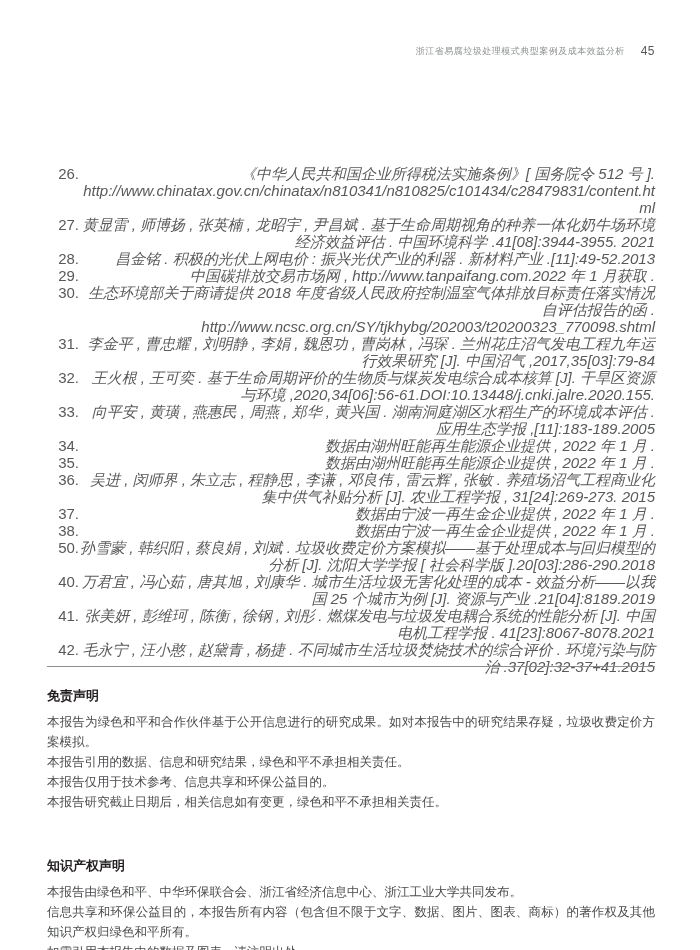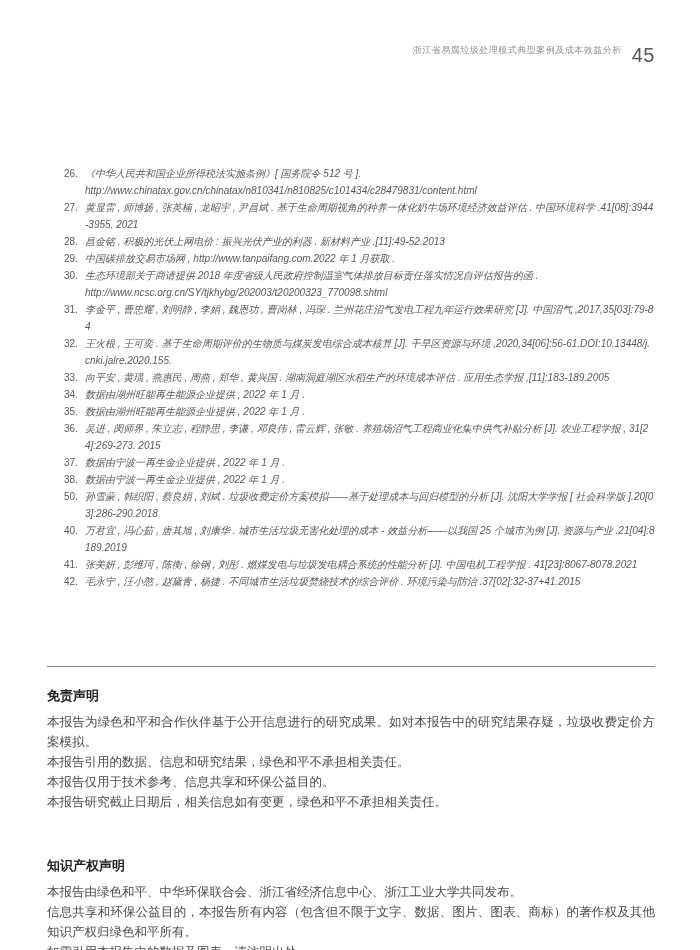--- a/index.html
+++ b/index.html
@@ -6,32 +6,32 @@
   .page{
     position:relative;
     width:700px;height:950px;
     background:#ffffff;
     font-family:"Liberation Sans","DejaVu Sans",sans-serif;
     overflow:hidden;
   }
   
   .header{
     position:absolute;top:44px;right:45px;
-    display:flex;align-items:flex-start;gap:10px;
+    display:flex;align-items:flex-end;gap:16px;
   }
   .header-title{
     font-size:9px;color:#8e9092;letter-spacing:.5px;
   }
   .page-num{
-    font-size:20px;color:#57585a;letter-spacing:.5px;
+    font-size:12px;color:#57585a;letter-spacing:.5px;
   }
   
   .refs{
-    position:absolute;top:165px;left:64px;right:45px;
-    color:#58595b;font-size:10px;line-height:17px;
+    position:absolute;top:165px;left:58px;right:45px;
+    color:#58595b;font-size:15px;line-height:17px;text-align:right;
   }
   .ref-row{display:flex;}
   .ref-num{width:21px;flex-shrink:0;}
   .ref-body{flex:1;min-width:0;font-style:italic;}
   .ref-body div{word-break:break-all;}
   
   .divider{
     position:absolute;top:666px;left:47px;right:45px;
     border-top:1px solid #8d8d8d;height:0;
   }

